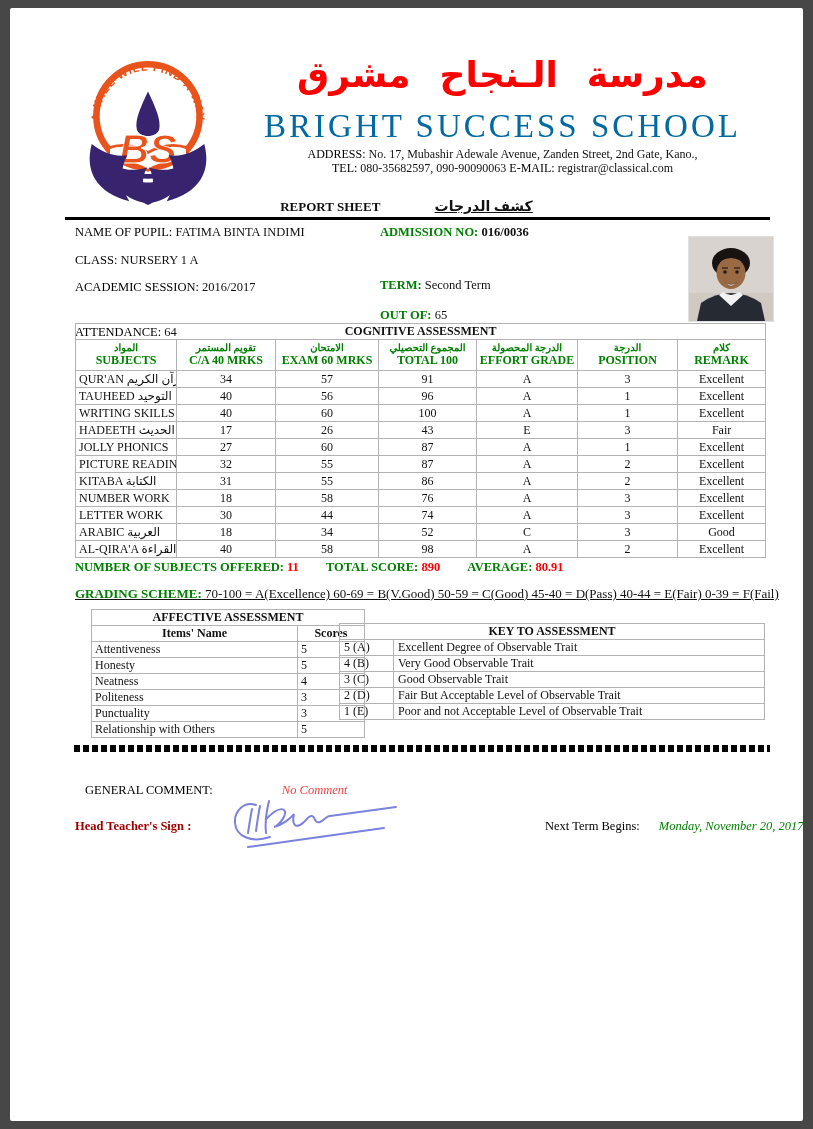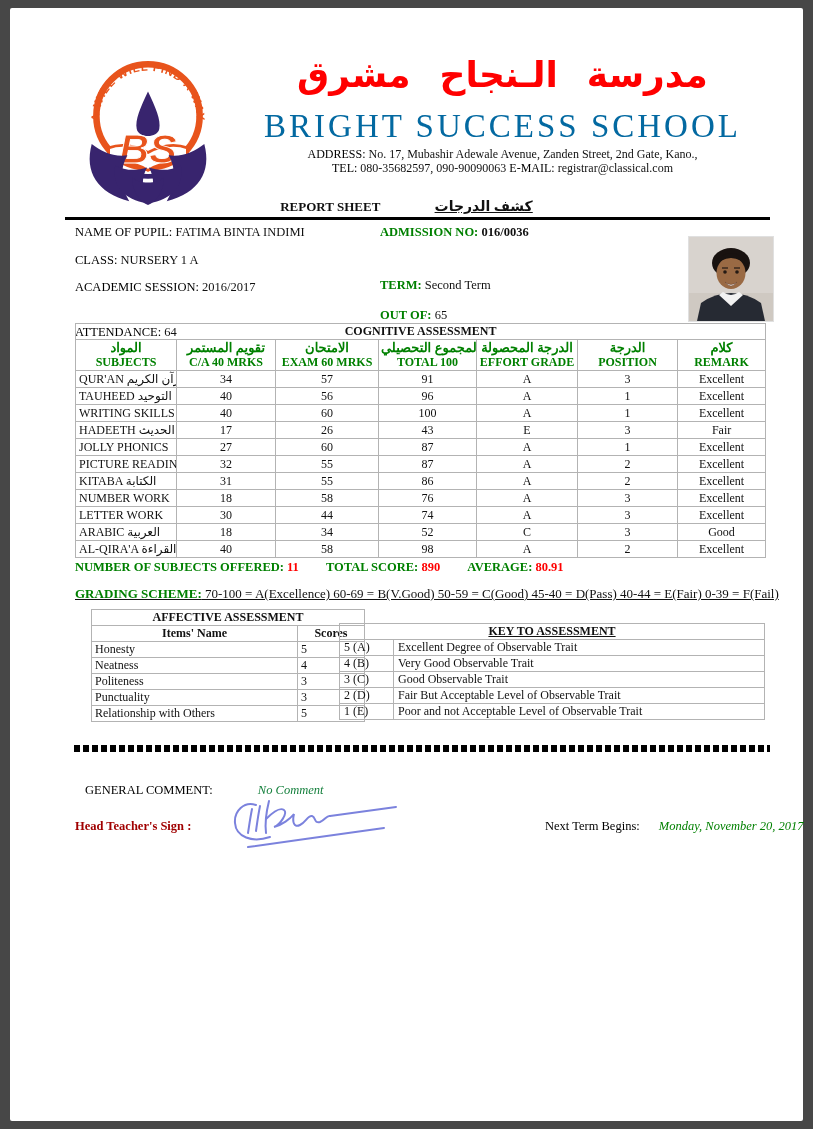--- a/index.html
+++ b/index.html
@@ -33,43 +33,43 @@
   .rule{left:55px;top:209px;width:705px;height:3px;background:#000;}
   
   .info{font-size:12.5px;color:#111;white-space:nowrap;}
   .info b.v{font-weight:bold;color:#111;}
   .photo{left:678px;top:228px;width:84px;height:84px;border:1px solid #e0e0e0;}
   
   .cog{left:65px;top:315px;width:690px;border-collapse:collapse;table-layout:fixed;font-size:12px;color:#111;}
   .cog td,.cog th{border:1px solid #b3b3b3;padding:0 2px;text-align:center;overflow:hidden;white-space:nowrap;}
   .cog .title{font-weight:bold;font-size:12px;height:15px;}
   .cog th{font-weight:bold;color:#008000;height:30px;line-height:1.15;}
-  .cog th .ar{display:block;font-size:13px;font-family:Liberation Sans, sans-serif;font-weight:bold;}
+  .cog th .ar{display:block;font-size:10px;font-family:Liberation Serif, serif;font-weight:bold;}
   .cog td.data{height:16px;}
   .cog td.subj{text-align:left;padding-left:3px;font-family:"Liberation Serif","DejaVu Sans",serif;}
   
   .summary{left:65px;top:552px;font-size:12.5px;white-space:nowrap;}
   .summary .red-v{color:#ff0000;font-weight:bold;}
   .summary .sp{display:inline-block;width:24px;}
   .grading{left:65px;top:578px;font-size:13px;color:#111;white-space:nowrap;text-decoration:underline;}
   
   .aff{left:65px;top:601px;width:274px;border-collapse:collapse;font-size:12px;color:#111;margin-left:16px;}
   .aff td{border:1px solid #b3b3b3;padding:0 3px;height:14px;}
   .aff .title{font-weight:bold;text-align:center;}
   .aff .hdr{font-weight:bold;text-align:center;}
   .aff .score{width:60px;}
   .keyt{left:329px;top:615px;width:426px;border-collapse:collapse;font-size:12px;color:#111;}
   .keyt td{border:1px solid #b3b3b3;padding:0 4px;height:14px;}
-  .keyt .title{font-weight:bold;text-align:center;text-decoration:underline;}
+  .keyt .title{font-weight:bold;text-align:center;}
   .keyt .code{width:45px;}
   
   .perforation{left:64px;top:737px;width:696px;height:7px;
     background:repeating-linear-gradient(90deg,#000 0px,#000 6px,#fff 6px,#fff 9px);}
   .gcomment{left:75px;top:775px;font-size:12.5px;}
-  .gcomment .val{color:#15803d;font-style:italic;margin-left:42px;}
+  .gcomment .val{color:#ef4444;font-style:italic;margin-left:66px;}
   .signline{left:65px;top:811px;font-size:12.5px;font-weight:bold;color:#a00000;}
   .signature{left:212px;top:785px;}
   .nextterm{left:535px;top:811px;font-size:12.5px;white-space:nowrap;}
   .nextterm .val{color:#008000;font-style:italic;margin-left:16px;}
 </style>
 </head>
 <body>
 
 <div class="page">
 
@@ -299,20 +299,24 @@
   <table class="abs aff">
     <tbody>
         <tr>
           <td class="title" colspan="2">AFFECTIVE ASSESSMENT</td>
         </tr>
     <tr>
       <td class="hdr">Items' Name</td>
       <td class="hdr score">Scores</td>
     </tr>
     <tr>
+          <td>Attentiveness</td>
+          <td class="score">5</td>
+        </tr>
+    <tr>
           <td>Honesty</td>
           <td class="score">5</td>
         </tr>
     <tr>
           <td>Neatness</td>
           <td class="score">4</td>
         </tr>
     <tr>
           <td>Politeness</td>
           <td class="score">3</td>

